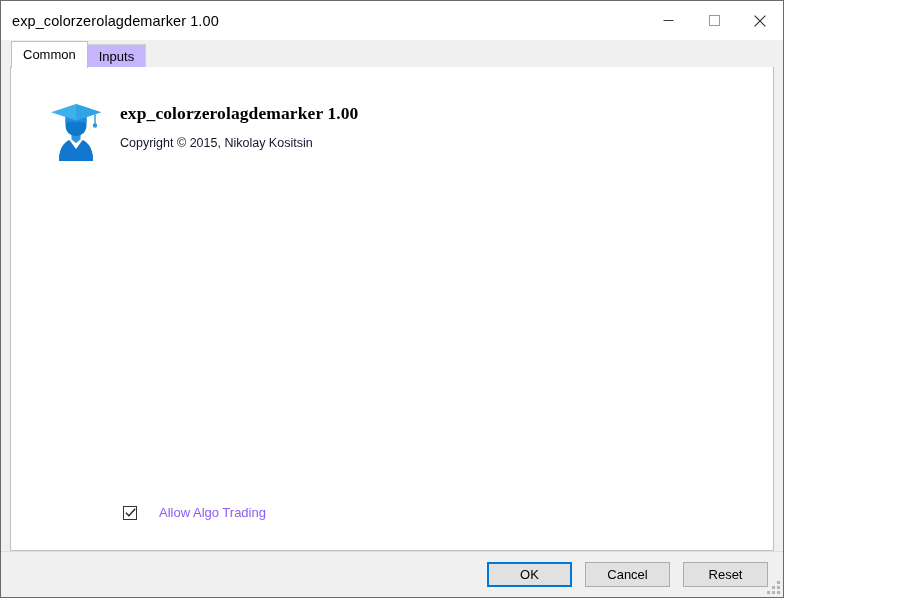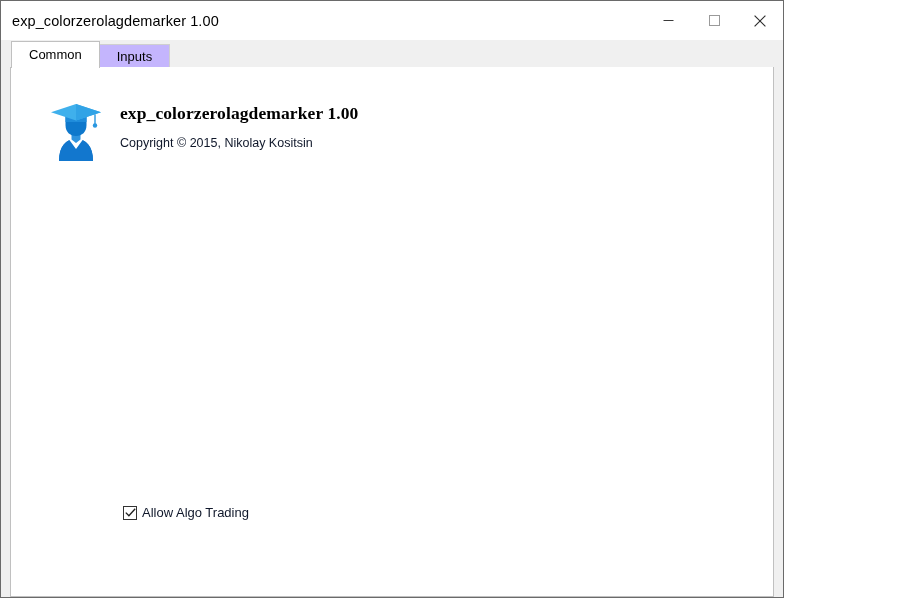--- a/index.html
+++ b/index.html
@@ -86,21 +86,21 @@
     display: flex;
     align-items: flex-end;
     padding-left: 10px;
     background: #f0f0f0;
     flex: 0 0 auto;
     box-sizing: border-box;
   }
   .tab {
     font-size: 13px;
     color: #000;
-    padding: 0 17px;
+    padding: 0 11px;
     display: flex;
     align-items: center;
     box-sizing: border-box;
     background: #efefef;
     border: 1px solid #c8c8c8;
     border-bottom: none;
     position: relative;
     white-space: nowrap;
   }
   .tab.selected {
@@ -182,23 +182,23 @@
     border: 1px solid #333333;
     background: #ffffff;
     box-sizing: border-box;
     display: flex;
     align-items: center;
     justify-content: center;
     flex: 0 0 auto;
   }
   .cb svg { display: block; }
   .algo-label {
-    margin-left: 5px;
+    margin-left: 22px;
     font-size: 13px;
-    color: #0f172a;
+    color: #8b5cf6;
     white-space: nowrap;
   }
 
   
   .footer {
     height: 46px;
     min-height: 46px;
     flex: 0 0 auto;
     background: #f0f0f0;
     border-top: 1px solid #dfdfdf;
@@ -323,14 +323,34 @@
           <svg width="11" height="9" viewBox="0 0 11 9">
             <polyline points="0.8,4.6 3.9,7.8 10.2,0.8" fill="none" stroke="#1f1f1f" stroke-width="1.3"></polyline>
           </svg>
         </span>
         <span class="algo-label">Allow Algo Trading</span>
       </label>
 
     </div>
   </div>
 
+  <div class="footer">
+    <button class="btn default">
+      <span>OK</span>
+    </button>
+    <button class="btn">
+      <span>Cancel</span>
+    </button>
+    <button class="btn">
+      <span>Reset</span>
+    </button>
+
+    <div class="grip">
+      <i style="right:0px;  bottom:0px;"></i>
+      <i style="right:5px;  bottom:0px;"></i>
+      <i style="right:10px; bottom:0px;"></i>
+      <i style="right:0px;  bottom:5px;"></i>
+      <i style="right:5px;  bottom:5px;"></i>
+      <i style="right:0px;  bottom:10px;"></i>
+    </div>
+  </div>
 
 </div>
 
 </body></html>

